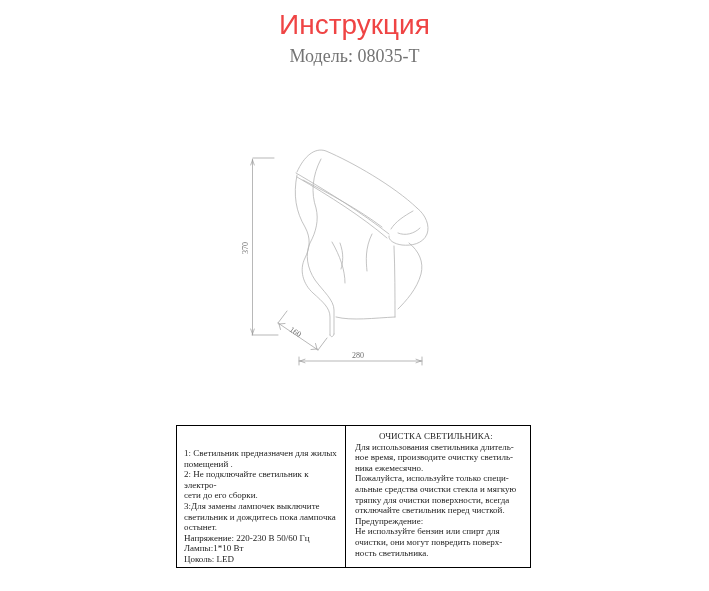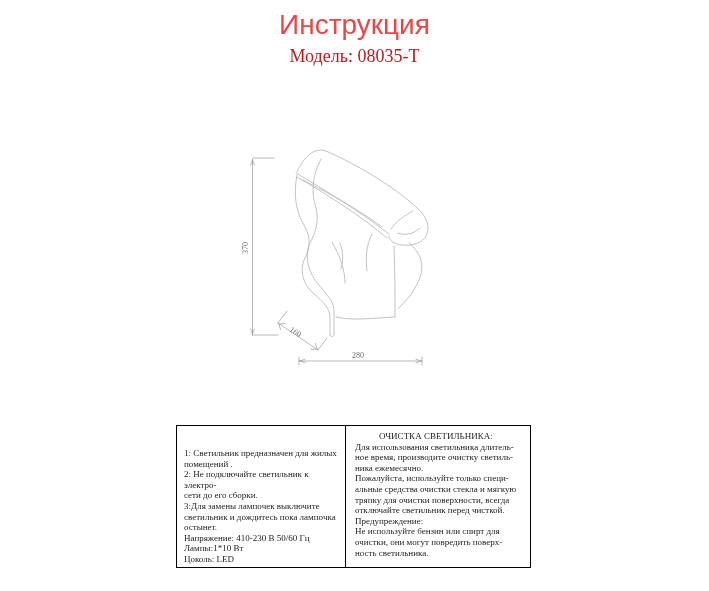--- a/index.html
+++ b/index.html
@@ -18,21 +18,21 @@
     font-family:"Liberation Sans", sans-serif;
     font-weight:400;
     font-size:28px;
     color:#ef4444;
   }
   .model{
     position:absolute;top:46px;left:0;right:0;
     text-align:center;
     font-family:"Liberation Serif", serif;
     font-size:18px;
-    color:#b91c1c;
+    color:#737373;
   }
   .drawing{
     position:absolute;left:240px;top:135px;
     width:230px;height:245px;
   }
   .drawing path, .drawing line{fill:none;stroke-linecap:round;}
   .lamp-stroke{stroke:#b4b4b4;stroke-width:0.8;}
   .dim-stroke{stroke:#9a9a9a;stroke-width:0.7;}
   .dim-label{
     font-family:"Liberation Serif", serif;
@@ -133,21 +133,21 @@
 
   <div class="boxes">
     <div class="box box-left">
       <div class="box-text">1: Светильник предназначен для жилых
 помещений .
 2: Не подключайте светильник к электро-
 сети до его сборки.
 3:Для замены лампочек выключите
 светильник  и дождитесь пока лампочка
 остынет.
-Напряжение: 410-230 В 50/60 Гц
+Напряжение: 220-230 В 50/60 Гц
 Лампы:1*10 Вт
 Цоколь: LED</div>
     </div>
     <div class="box box-right">
       <div class="box-title">ОЧИСТКА СВЕТИЛЬНИКА:</div>
       <div class="box-text">Для использования светильника длитель-
 ное время, производите очистку светиль-
 ника ежемесячно.
 Пожалуйста, используйте только специ-
 альные средства очистки стекла и мягкую

